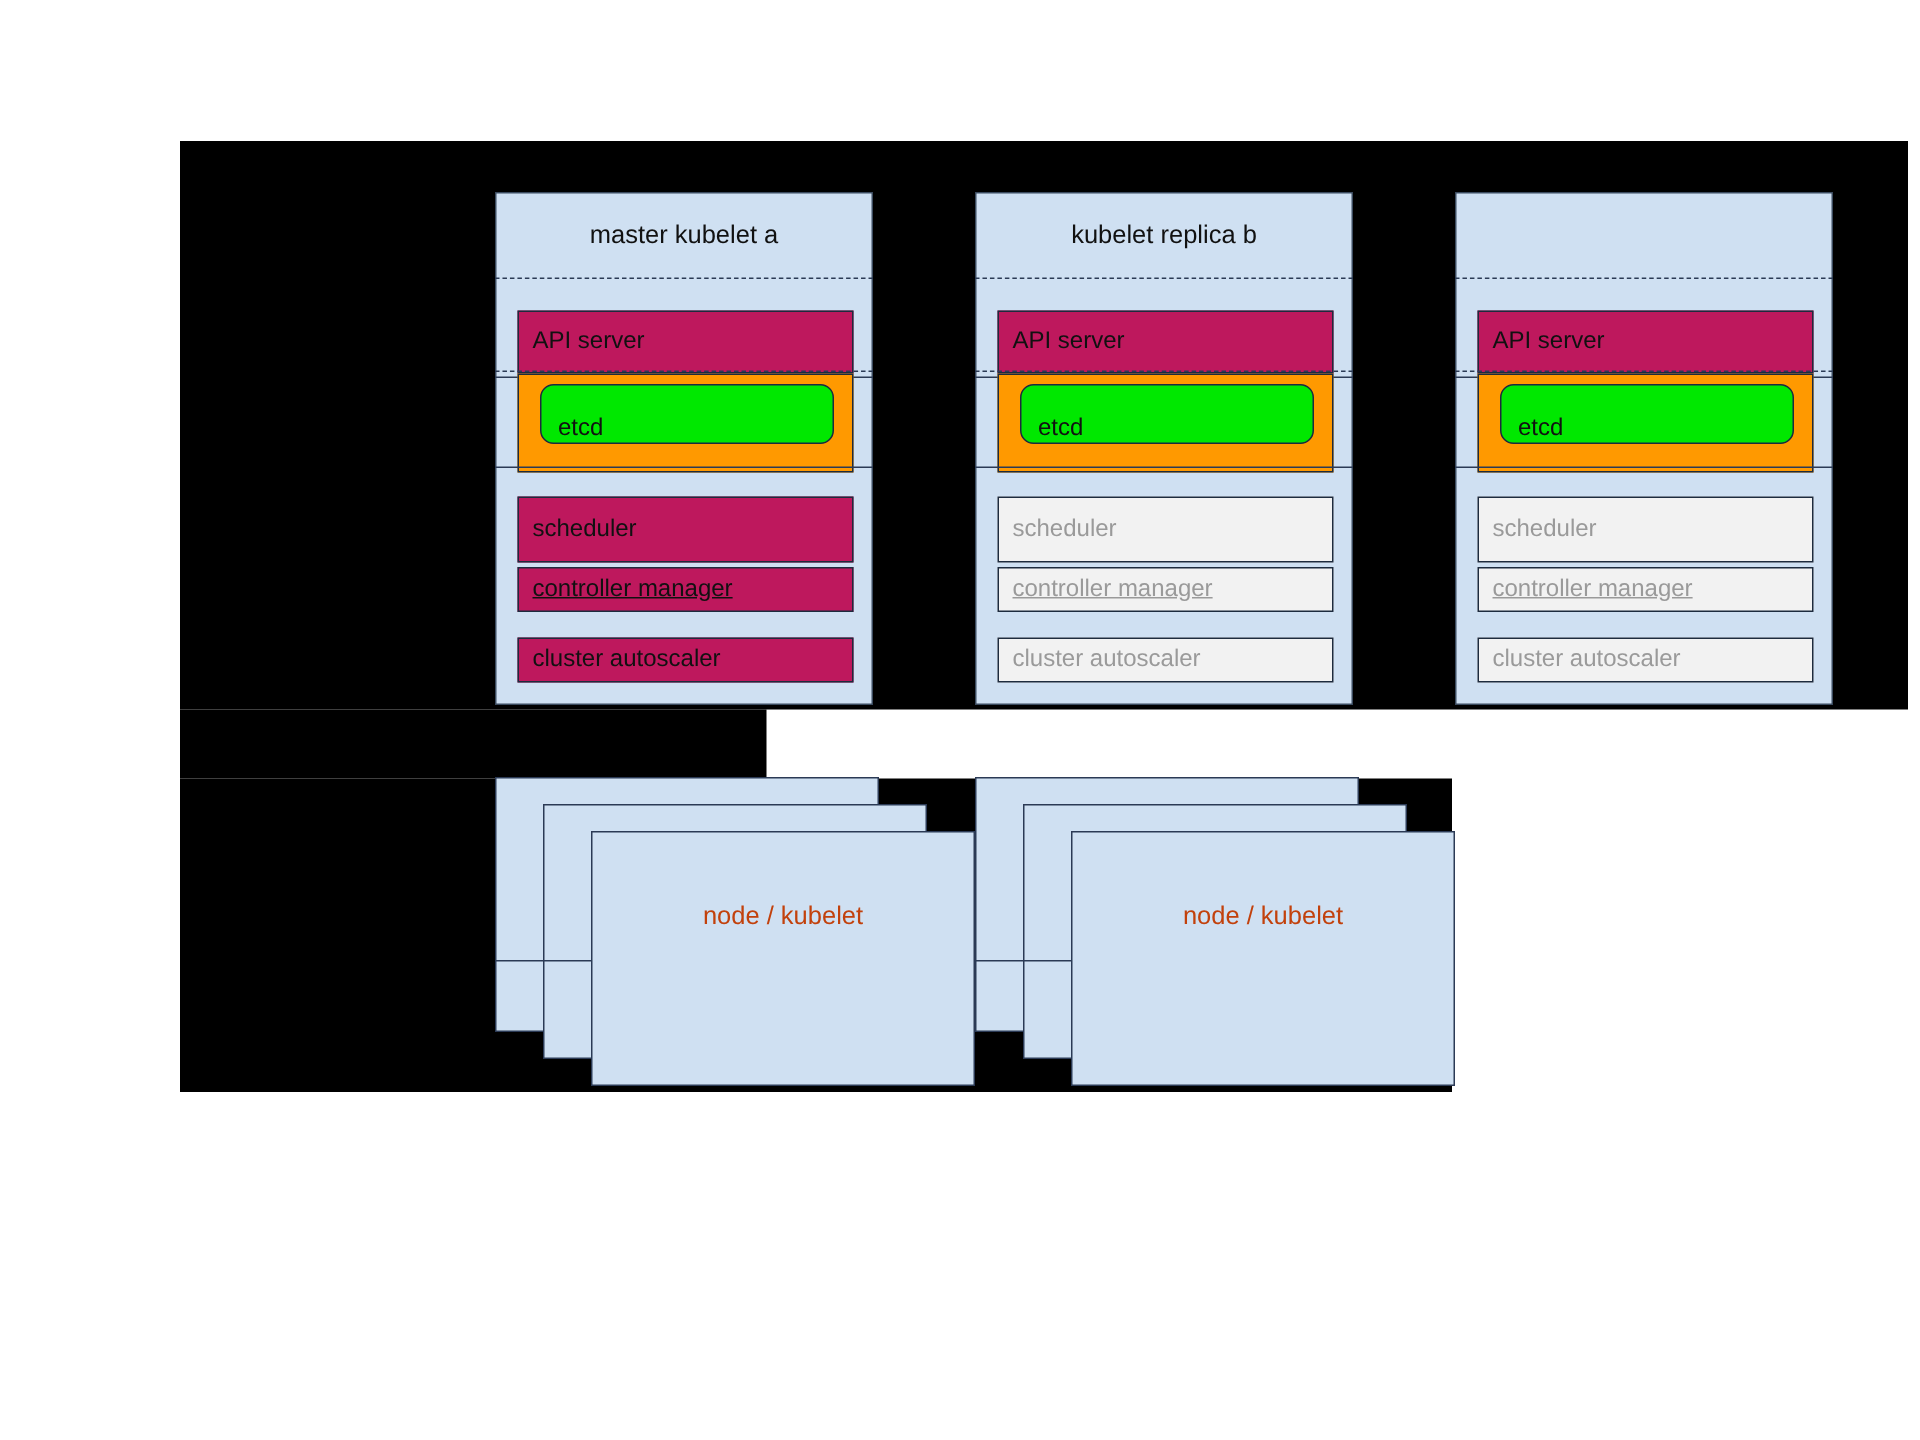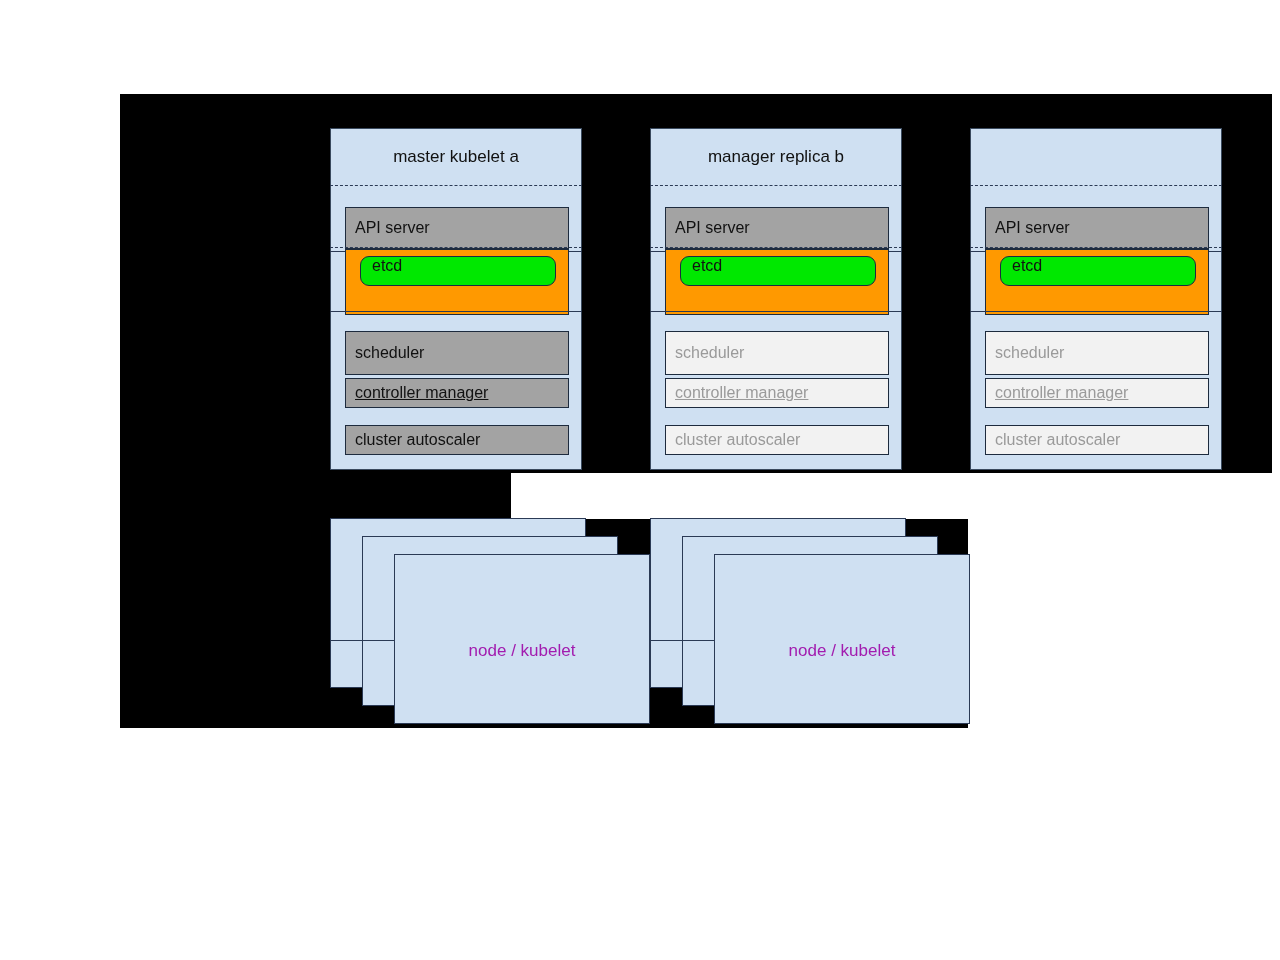--- a/index.html
+++ b/index.html
@@ -90,50 +90,50 @@
     left: 14px;
     width: 224px;
     box-sizing: border-box;
     border: 1px solid #1d2b3e;
     font-size: 16px;
     color: #111111;
     padding-left: 9px;
     display: flex;
     align-items: center;
   }
-  .comp.active   { background: #a3a3a3; color: #111111; }
+  .comp.active   { background: #be185d; color: #111111; }
   .comp.inactive { background: #f2f2f2; color: #9a9a9a; }
 
   .api-server { top: 78px;  height: 42px; }
 
   
   .etcd-container {
     position: absolute;
     left: 14px;
     top: 120px;
     width: 224px;
     height: 66px;
     background: #ff9900;
     border: 1px solid #1d2b3e;
     box-sizing: border-box;
   }
   .etcd-box {
     position: absolute;
     left: 14px;
     top: 6px;
     width: 196px;
-    height: 30px;
+    height: 40px;
     background: #00e800;
     border: 1px solid #1d2b3e;
     border-radius: 9px;
     box-sizing: border-box;
     font-size: 16px;
     color: #111111;
     display: flex;
-    align-items: flex-start;
+    align-items: flex-end;
     padding-left: 11px;
   }
 
   .scheduler  { top: 202px; height: 44px; }
   .controller { top: 249px; height: 30px; text-decoration: underline; }
   .autoscaler { top: 296px; height: 30px; }
 
   
   .node-stack {
     position: absolute;
@@ -157,22 +157,21 @@
     top: 36px;
     width: 256px;
     height: 170px;
     display: flex;
     align-items: flex-start;
     justify-content: center;
     padding-top: 46px;
   }
   .node-label {
     font-size: 17px;
-    color: #a21caf;
-    margin-top: 40px;
+    color: #c2410c;
   }
   
   .node-rule {
     position: absolute;
     left: 0;
     top: 122px;
     width: 320px;
     height: 0;
     border-top: 1px solid #2b3a55;
   }
@@ -210,21 +209,21 @@
     </div>
     <div class="comp active controller">
       <span>controller manager</span>
     </div>
     <div class="comp active autoscaler">
       <span>cluster autoscaler</span>
     </div>
   </div>
 
   <div class="replica" id="replica-b">
-    <div class="replica-title">manager replica b</div>
+    <div class="replica-title">kubelet replica b</div>
     <div class="dash-line dash-under-title"></div>
 
     <div class="comp active api-server">
       <span>API server</span>
     </div>
 
     <div class="dash-line dash-under-api"></div>
     <div class="solid-line solid-etcd-top"></div>
 
     <div class="etcd-container">

